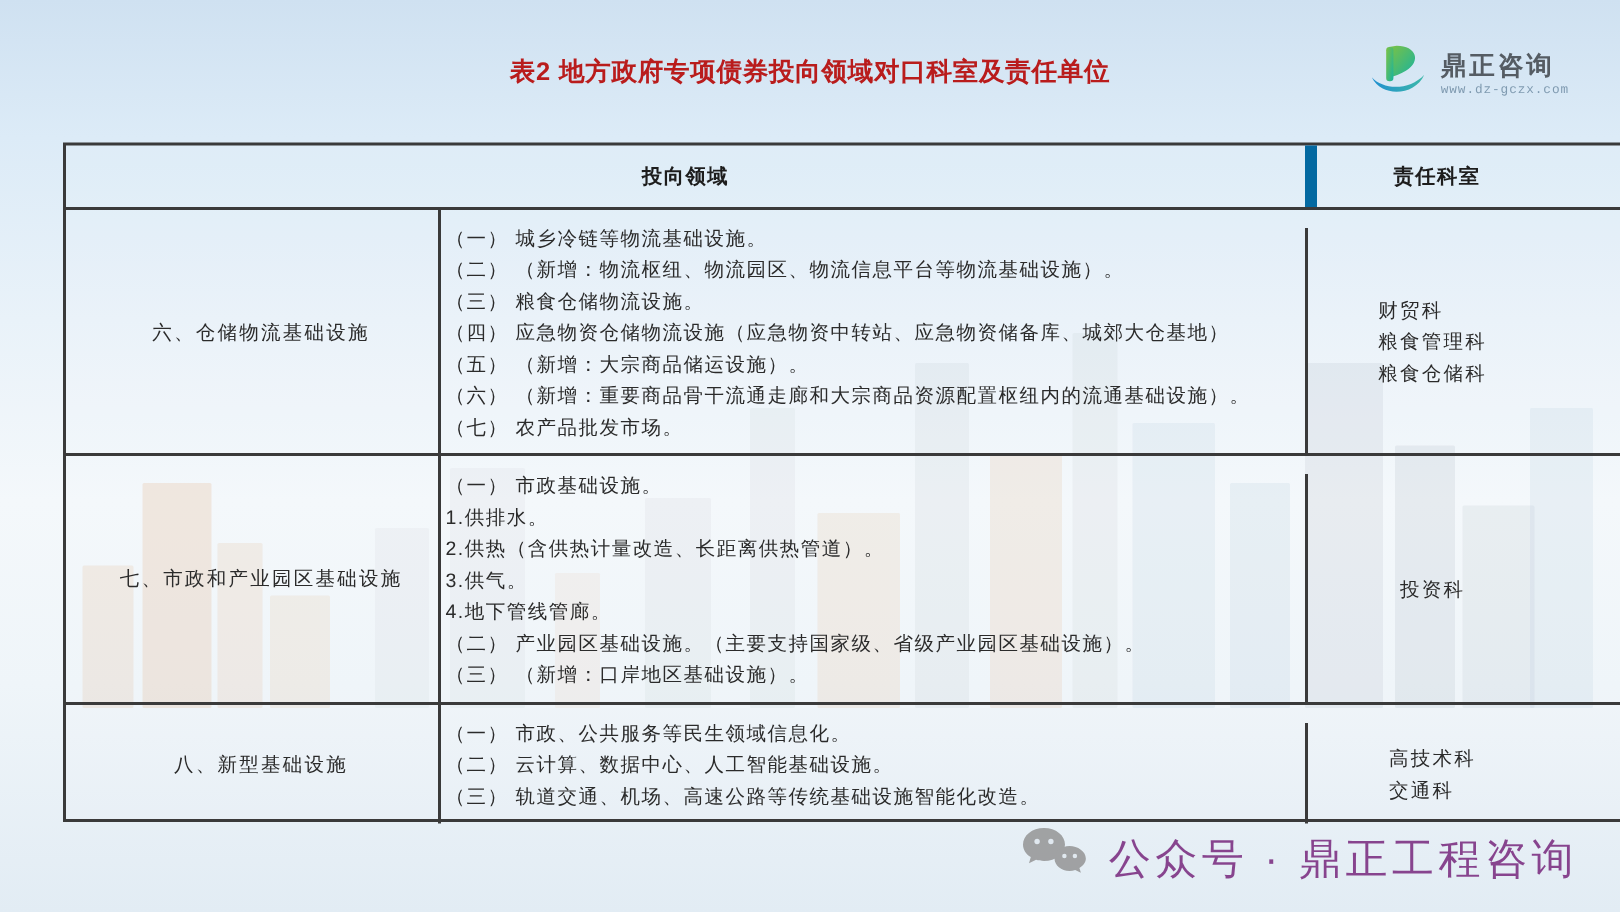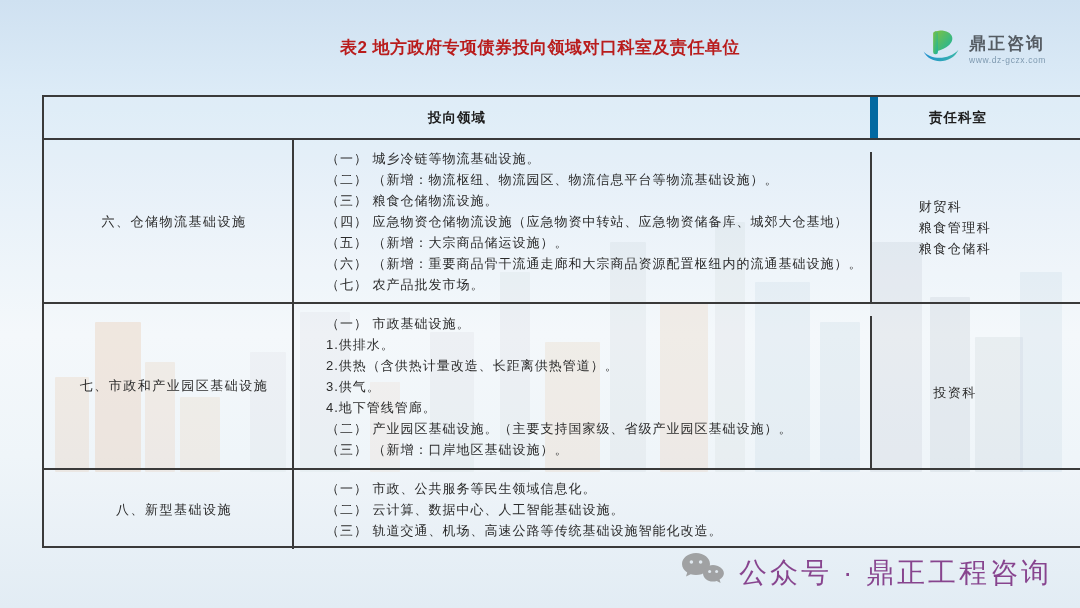--- a/index.html
+++ b/index.html
@@ -17,40 +17,40 @@
   
   .page-title {
     position:absolute; left:0; top:36px; width:1080px;
     text-align:center; font-size:17px; font-weight:bold; letter-spacing:0.5px; color:#b91c1c;
   }
 
   
   .logo { position:absolute; right:34px; top:27px; display:flex; align-items:center; gap:7px; }
   .logo-text { display:flex; flex-direction:column; line-height:1.1; }
   .logo-name { font-size:17px; font-weight:bold; color:#555c63; letter-spacing:2px; }
-  .logo-url { font-size:8.5px; color:#7f9ab0; letter-spacing:0.6px; margin-top:2px; }
+  .logo-url { font-size:8.5px; color:#7f9ab0; letter-spacing:0.6px; margin-top:2px;font-family:Liberation Mono, monospace; }
 
   
   .bond-table {
     position:absolute; left:42px; top:95px; width:1076px;
     border:2px solid #3a3a3a; background:rgba(255,255,255,0.06);
   }
   .t-row { display:grid; grid-template-columns:248px 578px 168px; }
   .t-header { height:43px; border-bottom:2px solid #3a3a3a; }
   .h-cell {
     display:flex; align-items:center; justify-content:center;
     font-size:13.5px; font-weight:bold; letter-spacing:1px; color:#1d1d1d;
   }
   .h-span { grid-column:1 / 3; }
   .h-right { border-left:8px solid #0369a1; }
   .data-row { border-bottom:2px solid #3a3a3a; }
   .data-row:last-child { border-bottom:none; }
   .cell { display:flex; flex-direction:column; justify-content:center; }
   .cat-cell { align-items:center; font-size:13px; letter-spacing:1.5px; color:#2b2b2b;padding-left:12px; }
-  .items-cell { border-left:2px solid #3a3a3a; padding:8px 12px 8px 32px; align-items:flex-start; }
+  .items-cell { border-left:2px solid #3a3a3a; padding:8px 12px 8px 3px; align-items:flex-start; }
   .dept-cell { border-left:2px solid #3a3a3a; align-items:center;margin-top:12px; }
   .line { font-size:13px; line-height:21px; letter-spacing:1px; color:#2b2b2b; white-space:nowrap; }
   .dept-line { font-size:13px; line-height:21px; letter-spacing:1.5px; color:#2b2b2b; }
   .row-0 { height:164px; } .row-1 { height:166px; } .row-2 { height:76px; }
 
   
   .watermark {
     position:absolute; right:28px; bottom:14px;
     display:flex; align-items:center; gap:14px; opacity:0.8;
   }
@@ -163,20 +163,26 @@
     <div class="cell cat-cell">
           <span>八、新型基础设施</span>
         </div>
     <div class="cell items-cell">
           <div class="lines">
             <div class="line">（一） 市政、公共服务等民生领域信息化。</div>
             <div class="line">（二） 云计算、数据中心、人工智能基础设施。</div>
             <div class="line">（三） 轨道交通、机场、高速公路等传统基础设施智能化改造。</div>
           </div>
         </div>
+    <div class="cell dept-cell">
+          <div class="dept-lines">
+            <div class="dept-line">高技术科</div>
+            <div class="dept-line">交通科</div>
+          </div>
+        </div>
   </div>
 </div>
 </div>
 
 <div class="watermark">
   <span>
     <svg width="44" height="38" viewBox="0 0 44 38">
       <g fill="#8f8f8f">
         <path d="M15 1 C7 1 1 6 1 12 C1 15.5 3 18.5 6.2 20.4 L5 24.5 L9.7 22.2 C11.3 22.7 13.1 23 15 23 C23 23 29 18 29 12 C29 6 23 1 15 1 Z"></path>
         <path d="M32 13 C26.5 13 22 16.7 22 21.3 C22 25.9 26.5 29.6 32 29.6 C33.3 29.6 34.6 29.4 35.8 29 L39.6 30.9 L38.6 27.6 C41.2 26.1 42.9 23.8 42.9 21.3 C42.9 16.7 37.5 13 32 13 Z"></path>

